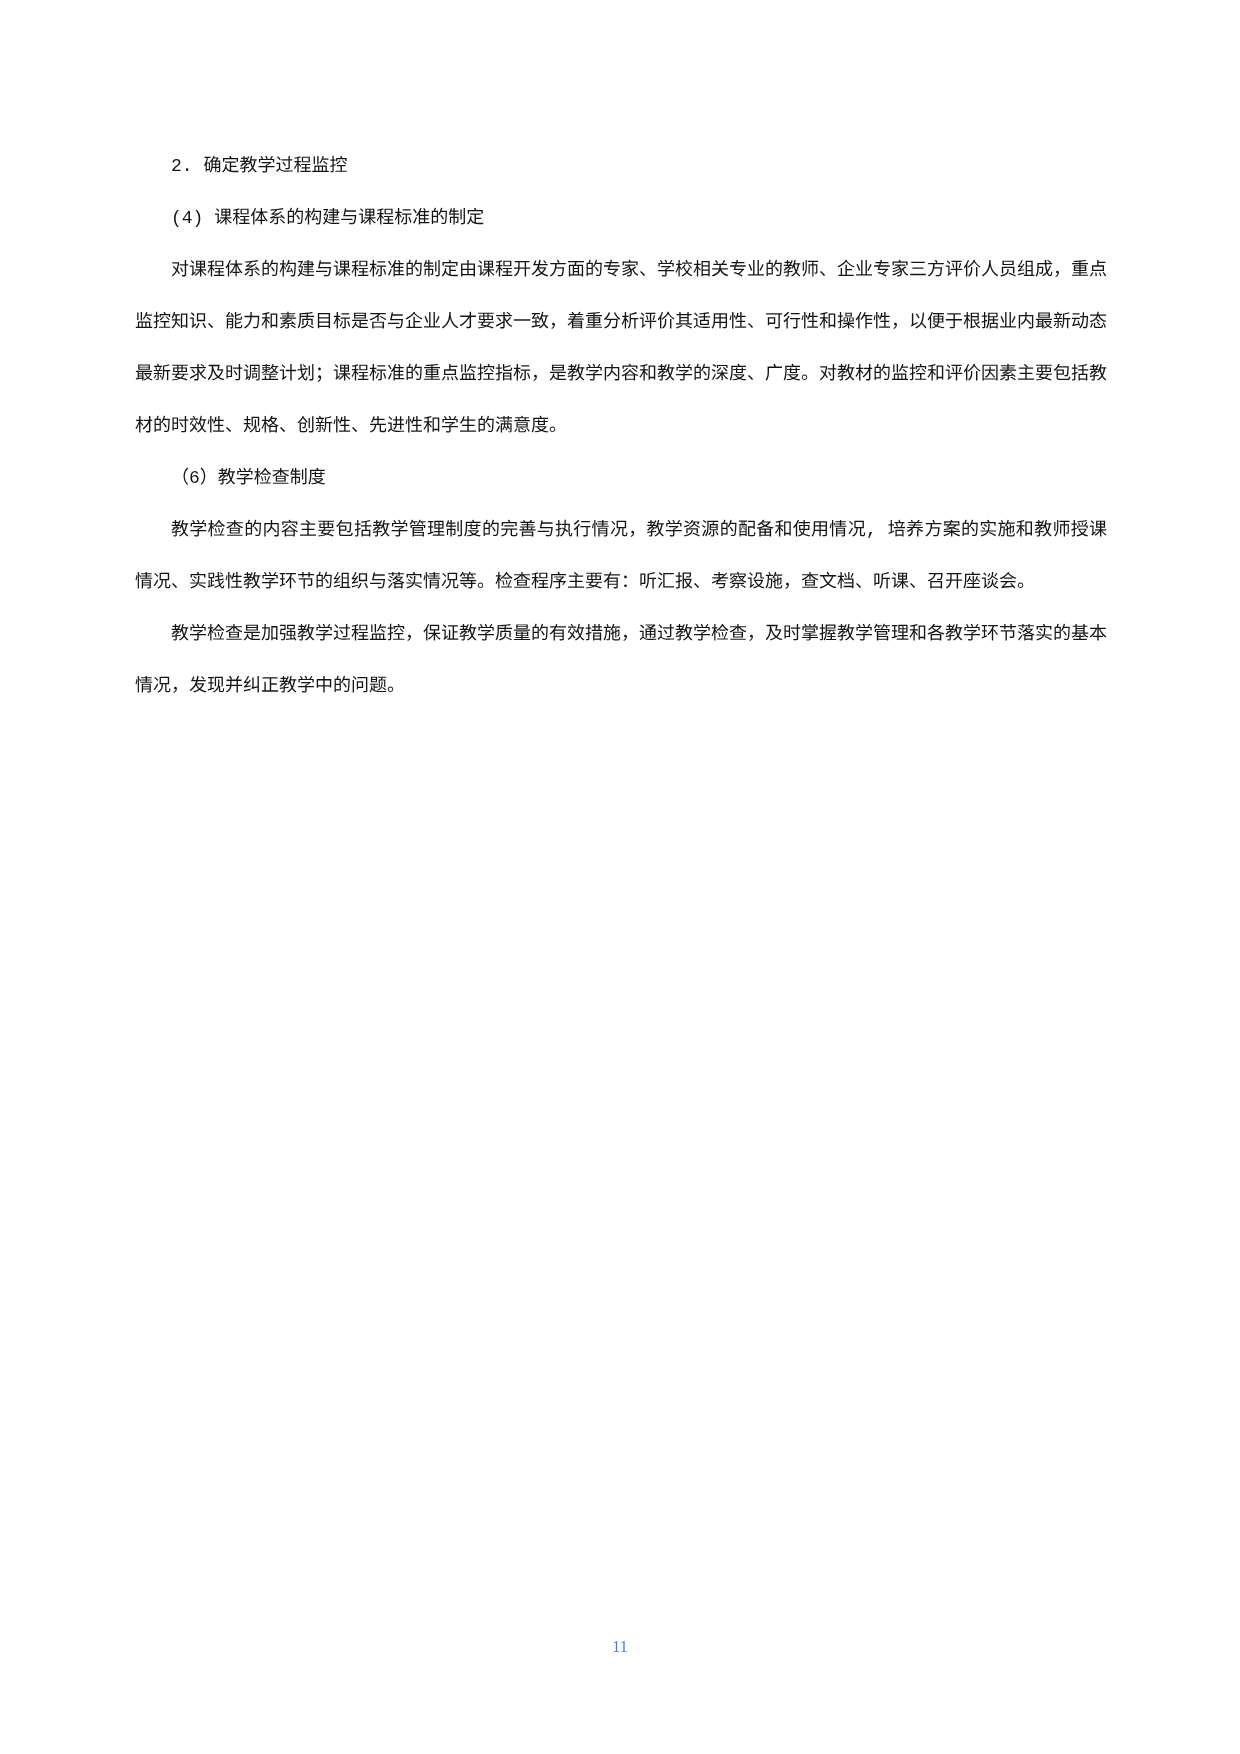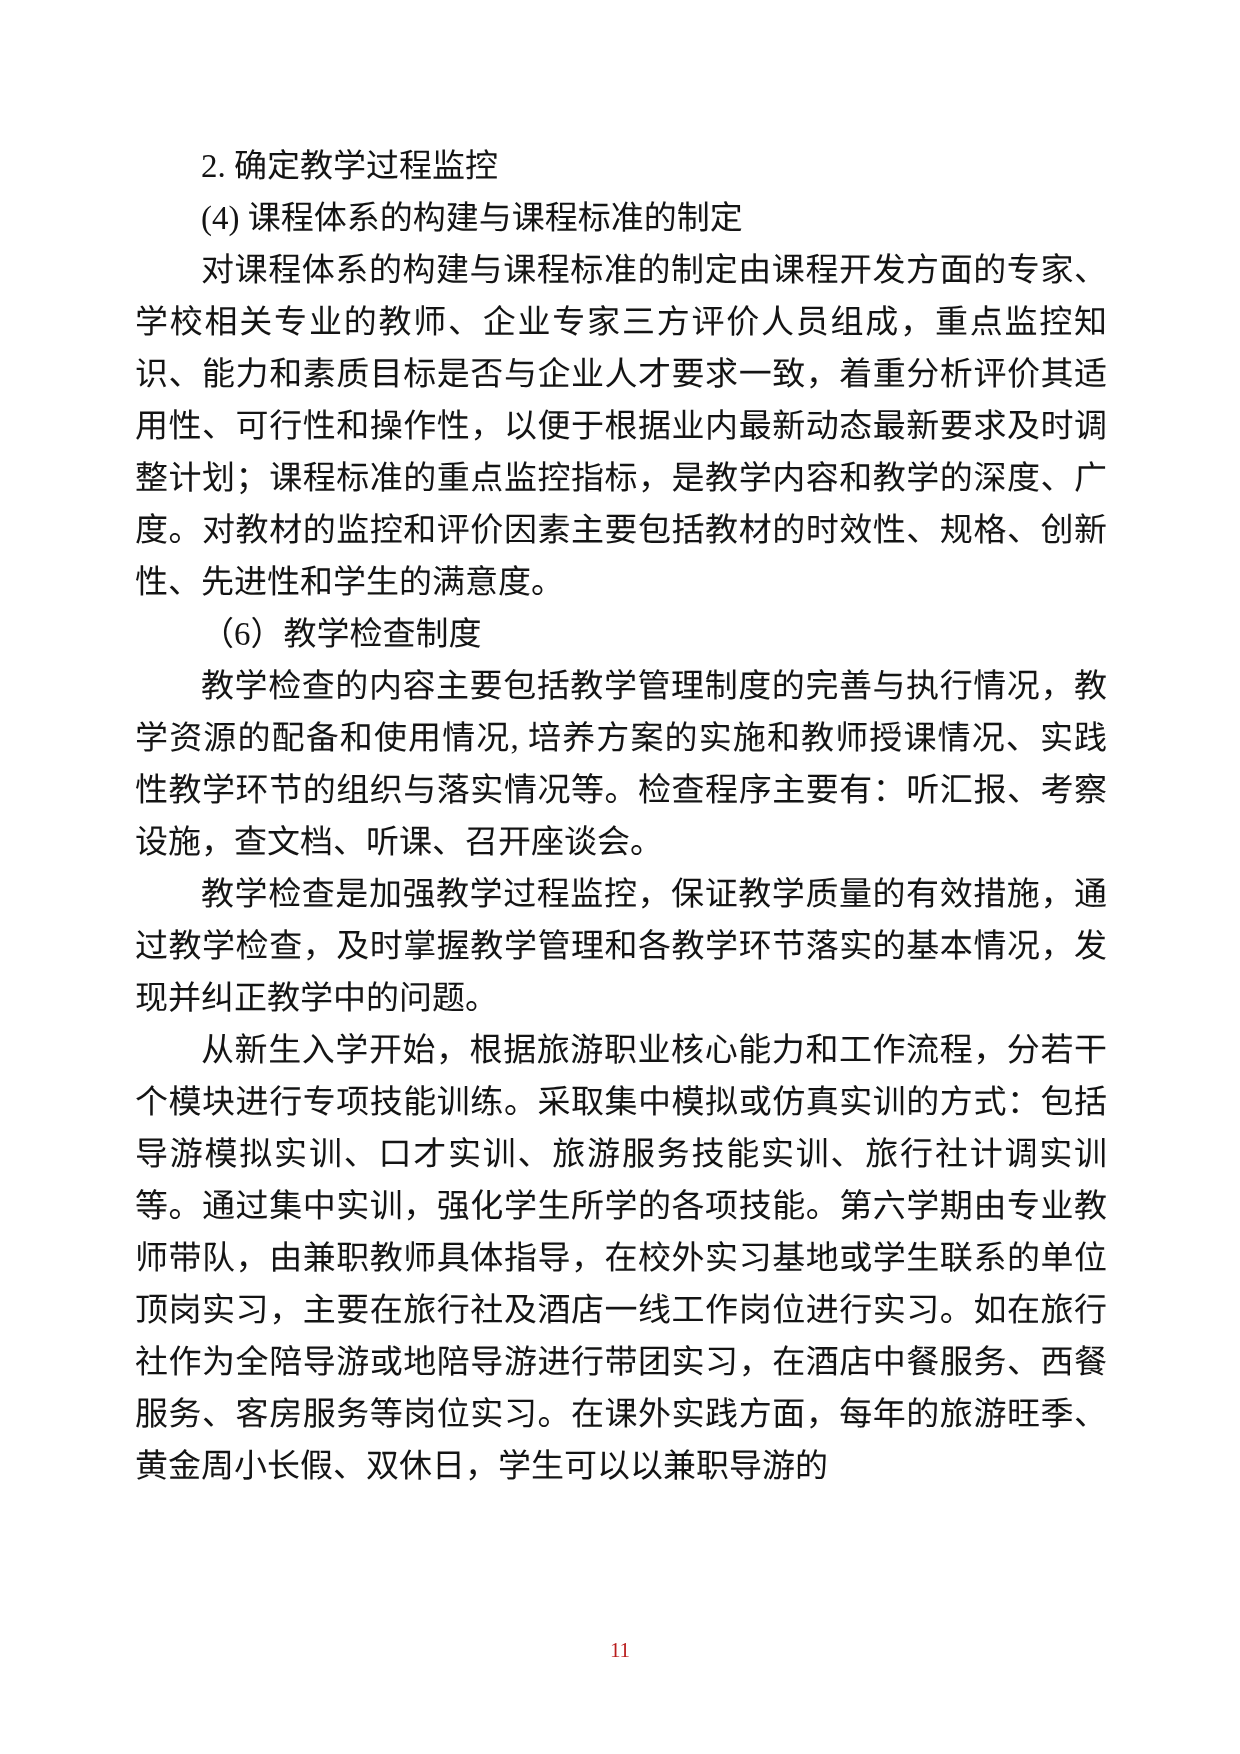--- a/index.html
+++ b/index.html
@@ -18,23 +18,24 @@
   .page {
     position: absolute;
     inset: 0;
     background: #ffffff;
   }
   .content {
     position: absolute;
     left: 135px;
     top: 140px;
     width: 972px;
-    font-size: 33px;
+    font-size: 18px;
     line-height: 52px;
     letter-spacing: 0;
+    font-family: Liberation Mono, monospace;
   }
   .block {
     margin: 0;
     padding: 0;
     text-indent: 2em;
   }
   .block.heading {
     text-align: left;
     white-space: nowrap;
   }
@@ -44,22 +45,22 @@
   }
   .page-footer {
     position: absolute;
     left: 0;
     top: 1638px;
     width: 100%;
     text-align: center;
   }
   .page-number {
     font-family: "Liberation Serif", "DejaVu Serif", serif;
-    font-size: 21px;
-    color: #b91c1c;
+    font-size: 16px;
+    color: #3b82f6;
   }
 </style>
 </head>
 <body>
 
 <div class="page">
 
   <main class="content">
     <div class="block heading">2. 确定教学过程监控</div>
 
@@ -68,20 +69,19 @@
 
     <p class="block para">对课程体系的构建与课程标准的制定由课程开发方面的专家、学校相关专业的教师、企业专家三方评价人员组成，重点监控知识、能力和素质目标是否与企业人才要求一致，着重分析评价其适用性、可行性和操作性，以便于根据业内最新动态最新要求及时调整计划；课程标准的重点监控指标，是教学内容和教学的深度、广度。对教材的监控和评价因素主要包括教材的时效性、规格、创新性、先进性和学生的满意度。</p>
 
     <div class="block heading">（6）教学检查制度</div>
 
     <p class="block para">教学检查的内容主要包括教学管理制度的完善与执行情况，教学资源的配备和使用情况, 培养方案的实施和教师授课情况、实践性教学环节的组织与落实情况等。检查程序主要有：听汇报、考察设施，查文档、听课、召开座谈会。</p>
 
     <p class="block para">教学检查是加强教学过程监控，保证教学质量的有效措施，通过教学检查，及时掌握教学管理和各教学环节落实的基本情况，发现并纠正教学中的问题。</p>
 
 
-    <p class="block para">从新生入学开始，根据旅游职业核心能力和工作流程，分若干个模块进行专项技能训练。采取集中模拟或仿真实训的方式：包括导游模拟实训、口才实训、旅游服务技能实训、旅行社计调实训等。通过集中实训，强化学生所学的各项技能。第六学期由专业教师带队，由兼职教师具体指导，在校外实习基地或学生联系的单位顶岗实习，主要在旅行社及酒店一线工作岗位进行实习。如在旅行社作为全陪导游或地陪导游进行带团实习，在酒店中餐服务、西餐服务、客房服务等岗位实习。在课外实践方面，每年的旅游旺季、黄金周小长假、双休日，学生可以以兼职导游的</p>
   </main>
 
   <footer class="page-footer">
     <span class="page-number">11</span>
   </footer>
 
 </div>
 
 </body></html>

